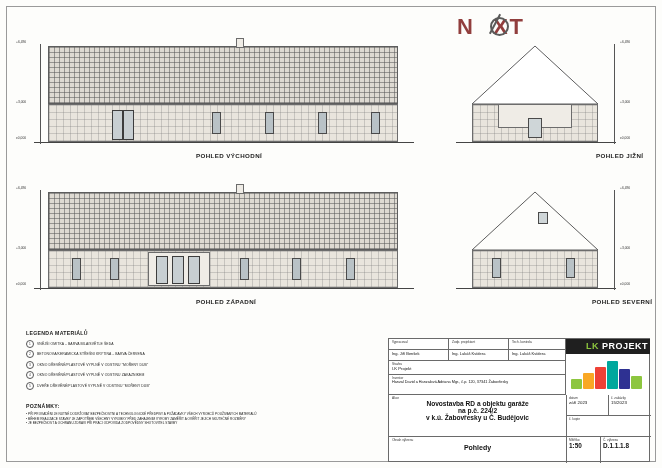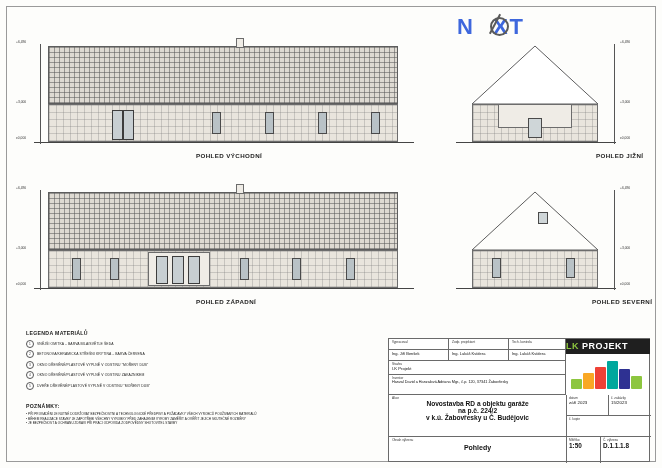--- a/index.html
+++ b/index.html
@@ -31,21 +31,21 @@
   .vline{position:absolute;background:#555;width:1px;}
   .ground{position:absolute;background:#444;height:1px;}
   .lvl{position:absolute;font-size:3.3px;color:#333;white-space:nowrap;}
 
   .caption{position:absolute;font-size:6.2px;font-weight:bold;letter-spacing:.4px;color:#1d1d1d;white-space:nowrap;}
 
   
   .watermark{
     position:absolute;left:457px;top:14px;width:110px;height:28px;
     font-family:"Liberation Sans",sans-serif;font-weight:bold;font-size:22px;
-    letter-spacing:2px;color:#1d4ed8;opacity:.85;
+    letter-spacing:2px;color:#7f1d1d;opacity:.85;
   }
   .watermark .cross{position:absolute;left:33px;top:3px;width:15px;height:15px;border:2px solid #3f3f3f;border-radius:50%;}
   .watermark .slash{position:absolute;left:37px;top:-1px;width:2px;height:22px;background:#3f3f3f;transform:rotate(28deg);}
 
   
   .legend{position:absolute;left:26px;top:330px;width:190px;}
   .legend h4{margin:0 0 4px 0;font-size:5.2px;font-weight:bold;letter-spacing:.3px;}
   .legend .row{display:flex;align-items:center;margin-bottom:2.4px;}
   .legend .bullet{width:6px;height:6px;border:.6px solid #555;border-radius:50%;margin-right:3px;flex:0 0 auto;
     font-size:3.2px;line-height:6px;text-align:center;color:#333;background:#fff;}
@@ -58,21 +58,21 @@
   
   .tb{position:absolute;left:388px;top:338px;width:262px;height:124px;border:1px solid #6a6a6a;box-sizing:border-box;background:#fff;}
   .tb .r{display:flex;border-bottom:1px solid #6a6a6a;box-sizing:border-box;}
   .tb .c{border-right:1px solid #6a6a6a;box-sizing:border-box;padding:1px 3px;}
   .tb .lab{font-size:3.2px;color:#333;}
   .tb .val{font-size:4.2px;color:#111;}
   .tb .bold{font-weight:bold;}
 
   .tb-logo{position:absolute;right:0;top:0;width:84px;height:56px;border-left:1px solid #6a6a6a;box-sizing:border-box;background:#fff;}
   .lk-band{position:absolute;left:0;top:0;width:84px;height:15px;background:#1f1f1f;color:#fff;font-weight:bold;font-size:9px;
-    letter-spacing:.5px;line-height:15px;padding-left:0;box-sizing:border-box;}
+    letter-spacing:.5px;line-height:15px;padding-left:20px;box-sizing:border-box;}
   .lk-band .lk{color:#8dc63f;}
   .bars{position:absolute;left:5px;top:20px;width:74px;height:30px;}
   .bars i{position:absolute;bottom:0;width:11px;display:block;border-radius:1px;}
 </style>
 </head>
 <body>
 
 <div id="sheet">
   <div class="frame"></div>
 

